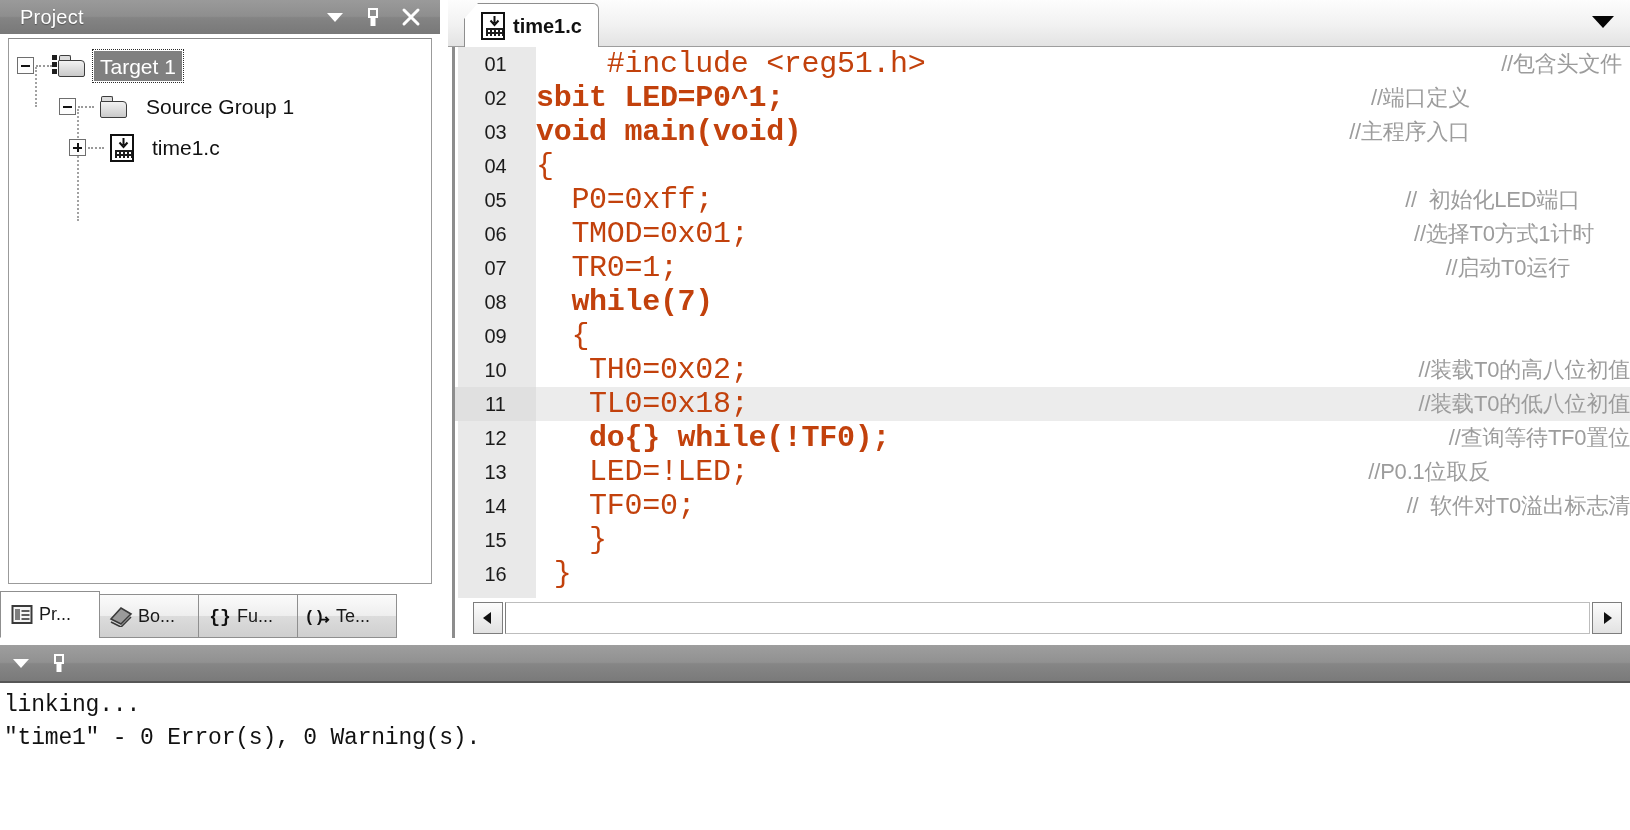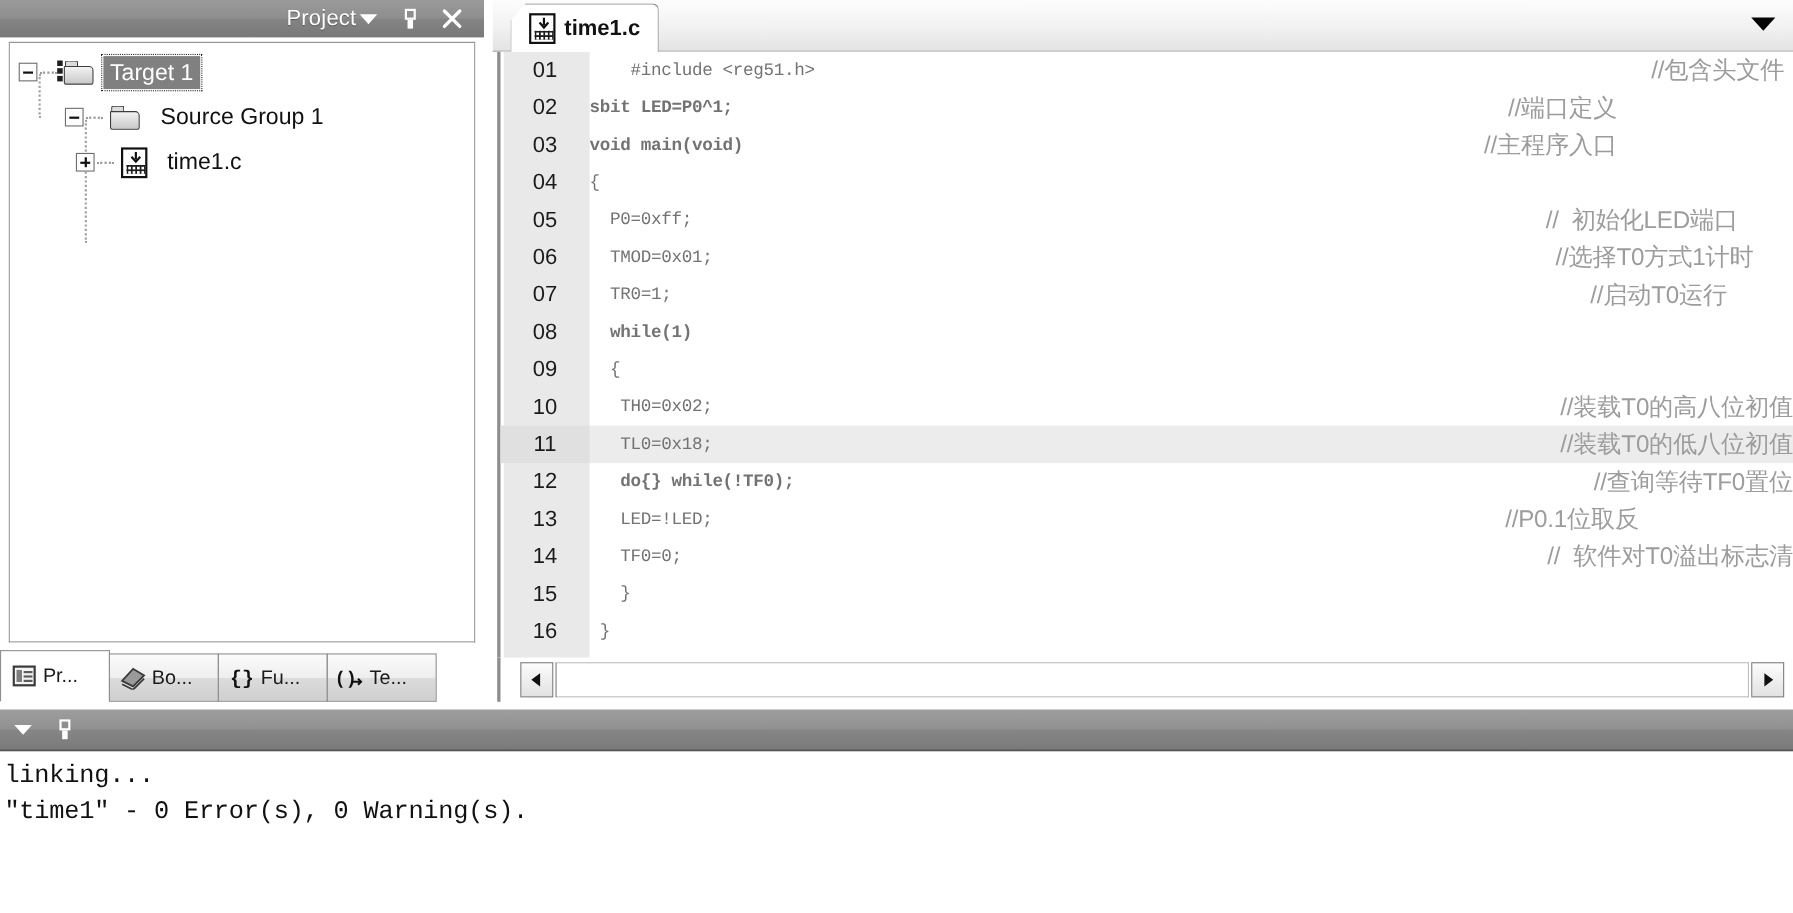--- a/index.html
+++ b/index.html
@@ -17,21 +17,20 @@
     position: absolute; left: 0; top: 0;
     width: 440px; height: 638px;
     background: #ffffff;
   }
   .panel-titlebar {
     height: 34px;
     background: linear-gradient(to bottom, #9a9a9a 0%, #8e8e8e 48%, #848484 52%, #787878 100%);
     display: flex; align-items: center;
     padding: 0 6px 0 20px;
     position: relative;
-    text-align: right;
   }
   .panel-title {
     color: #ffffff;
     font-size: 20px;
     font-weight: normal;
     letter-spacing: 0.2px;
     text-shadow: 0 1px 1px rgba(0,0,0,0.35);
     flex: 1;
   }
   .tb-icons { display: flex; align-items: center; gap: 16px; padding-right: 12px; }
@@ -193,21 +192,21 @@
   .code-line.hl { background: #ececec; }
   .lineno {
     position: relative; z-index: 2;
     width: 81px; flex: none;
     text-align: center;
     font-family: "Liberation Sans", sans-serif;
     font-size: 20px; color: #1b1b1b;
   }
   .codetext {
     position: relative; z-index: 2;
-    font-size: 16px; color: #737373;
+    font-size: 30px; color: #c2410c;
     letter-spacing: -0.3px;
   }
   .codetext.bold { font-weight: bold; }
   .comment {
     position: absolute; z-index: 2;
     right: 0; top: 50%; transform: translateY(-50%);
     color: #9c9c9c;
     font-family: "Liberation Sans", sans-serif;
     font-size: 22px; white-space: pre;
     letter-spacing: -0.2px;
@@ -412,21 +411,21 @@
     <div id="code-wrap">
       <div id="gutter"></div>
       <div id="code-lines">
           <div class="code-line"><span class="lineno">01</span><span class="codetext">    #include &lt;reg51.h&gt;</span><span class="comment" style="right: 8px;">//包含头文件</span></div>
           <div class="code-line"><span class="lineno">02</span><span class="codetext bold">sbit LED=P0^1;</span><span class="comment" style="right: 160px;">//端口定义</span></div>
           <div class="code-line"><span class="lineno">03</span><span class="codetext bold">void main(void)</span><span class="comment" style="right: 160px;">//主程序入口</span></div>
           <div class="code-line"><span class="lineno">04</span><span class="codetext">{</span></div>
           <div class="code-line"><span class="lineno">05</span><span class="codetext">  P0=0xff;</span><span class="comment" style="right: 50px;">//  初始化LED端口</span></div>
           <div class="code-line"><span class="lineno">06</span><span class="codetext">  TMOD=0x01;</span><span class="comment" style="right: 36px;">//选择T0方式1计时</span></div>
           <div class="code-line"><span class="lineno">07</span><span class="codetext">  TR0=1;</span><span class="comment" style="right: 60px;">//启动T0运行</span></div>
-          <div class="code-line"><span class="lineno">08</span><span class="codetext bold">  while(1)</span></div>
+          <div class="code-line"><span class="lineno">08</span><span class="codetext bold">  while(7)</span></div>
           <div class="code-line"><span class="lineno">09</span><span class="codetext">  {</span></div>
           <div class="code-line"><span class="lineno">10</span><span class="codetext">   TH0=0x02;</span><span class="comment" style="right: 0px;">//装载T0的高八位初值</span></div>
           <div class="code-line hl"><div style="position: absolute; left: 0px; top: 0px; width: 81px; height: 100%; background: rgb(224, 224, 224); z-index: 1;"></div><span class="lineno">11</span><span class="codetext">   TL0=0x18;</span><span class="comment" style="right: 0px;">//装载T0的低八位初值</span></div>
           <div class="code-line"><span class="lineno">12</span><span class="codetext bold">   do{} while(!TF0);</span><span class="comment" style="right: 0px;">//查询等待TF0置位</span></div>
           <div class="code-line"><span class="lineno">13</span><span class="codetext">   LED=!LED;</span><span class="comment" style="right: 140px;">//P0.1位取反</span></div>
           <div class="code-line"><span class="lineno">14</span><span class="codetext">   TF0=0;</span><span class="comment" style="right: 0px;">//  软件对T0溢出标志清</span></div>
           <div class="code-line"><span class="lineno">15</span><span class="codetext">   }</span></div>
           <div class="code-line"><span class="lineno">16</span><span class="codetext"> }</span></div>
         </div>
     </div>

